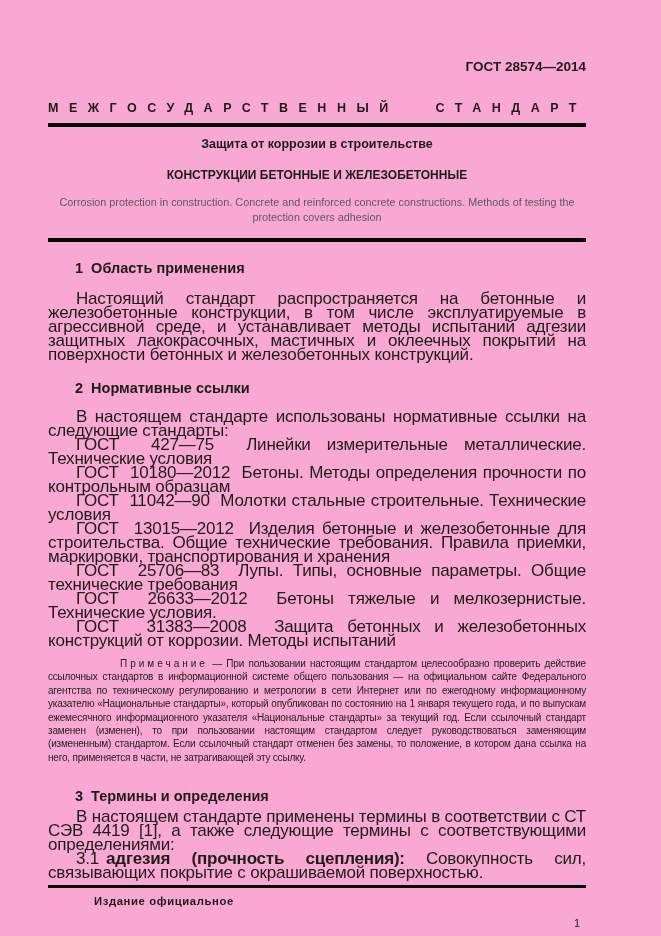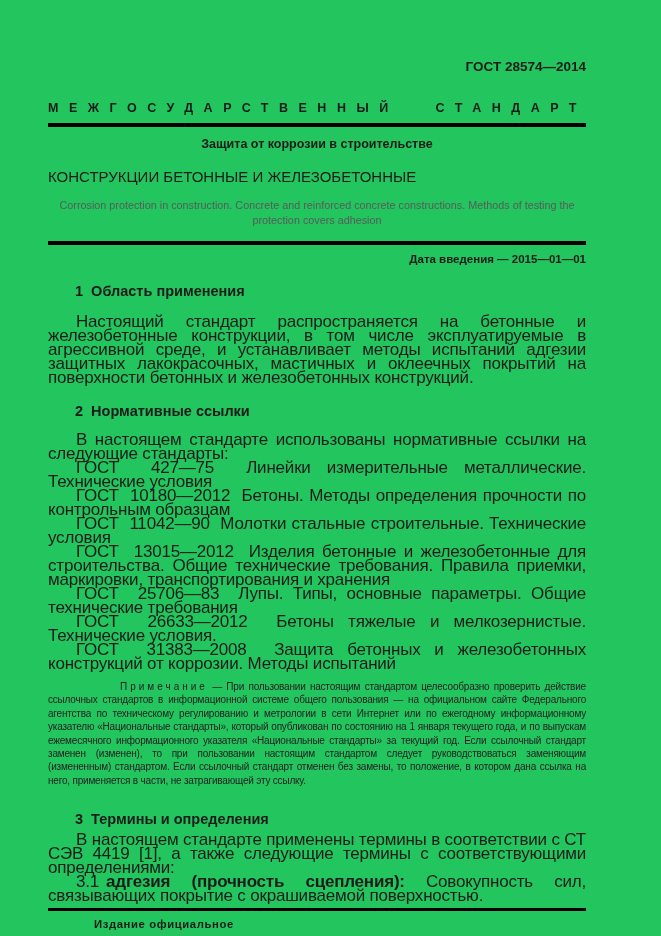--- a/index.html
+++ b/index.html
@@ -1,30 +1,30 @@
 <!DOCTYPE html>
 <html lang="ru"><head>
 <meta charset="utf-8">
 <style>
   html, body { margin:0; padding:0; background:#ffffff; }
   .page {
     width:661px; height:936px; box-sizing:border-box;
-    background:#22c55e; color:#1c1c1c;
+    background:#f9a8d4; color:#1c1c1c;
     font-family:"Liberation Sans", sans-serif;
     padding:0 75px 0 48px; overflow:hidden; position:relative;
   }
   .doc-code { margin-top:59px; text-align:right; font-weight:bold; font-size:13.5px; }
   .banner {
     margin-top:27px; font-weight:bold; font-size:12.5px;
     letter-spacing:10.5px; word-spacing:23px; white-space:nowrap;
   }
   .rule { height:4px; background:#000; margin-top:8px; }
   .rule-thin { height:3px; background:#000; }
   .t-subject { margin-top:10px; text-align:center; font-weight:bold; font-size:12.5px; }
-  .t-main { margin-top:17px; text-align:left; font-weight:normal; font-size:15px; }
+  .t-main { margin-top:17px; text-align:center; font-weight:bold; font-size:12px; }
   .t-sub { margin-top:16px; text-align:center; font-weight:bold; font-size:13px; }
   .t-en {
     margin-top:13px; text-align:center; color:#5a5a5a;
     font-size:10.8px; line-height:15px; padding:0 6px;
   }
   .rule2 { margin-top:13px; }
   .date { margin-top:8px; text-align:right; font-weight:bold; font-size:11.5px; }
   .heading {
     font-weight:bold; font-size:14.5px; margin:0 0 0 27px; line-height:16px;
   }
@@ -60,21 +60,20 @@
   <div class="rule"></div>
 
   <div>
     <div class="t-subject">Защита от коррозии в строительстве</div>
     <div class="t-main">КОНСТРУКЦИИ БЕТОННЫЕ И ЖЕЛЕЗОБЕТОННЫЕ</div>
     <div class="t-en">Corrosion protection in construction. Concrete and reinforced concrete constructions. Methods of testing the protection covers adhesion</div>
   </div>
 
   <div class="rule rule2"></div>
 
-  <div class="date">Дата введения — 2015—01—01</div>
 
   <p class="heading h1">1&nbsp; Область применения</p>
   <p class="body-p p1">Настоящий стандарт распространяется на бетонные и железобетонные конструкции, в том числе эксплуатируемые в агрессивной среде, и устанавливает методы испытаний адгезии защитных лакокрасочных, мастичных и оклеечных покрытий на поверхности бетонных и железобетонных конструкций.</p>
 
   <p class="heading h2">2&nbsp; Нормативные ссылки</p>
   <p class="body-p intro2">В настоящем стандарте использованы нормативные ссылки на следующие стандарты:</p>
   <p class="body-p">ГОСТ&nbsp; 427—75&nbsp; Линейки измерительные металлические. Технические условия</p>
   <p class="body-p">ГОСТ&nbsp; 10180—2012&nbsp; Бетоны. Методы определения прочности по контрольным образцам</p>
   <p class="body-p">ГОСТ&nbsp; 11042—90&nbsp; Молотки стальные строительные. Технические условия</p>
   <p class="body-p">ГОСТ&nbsp; 13015—2012&nbsp; Изделия бетонные и железобетонные для строительства. Общие технические требования. Правила приемки, маркировки, транспортирования и хранения</p>

